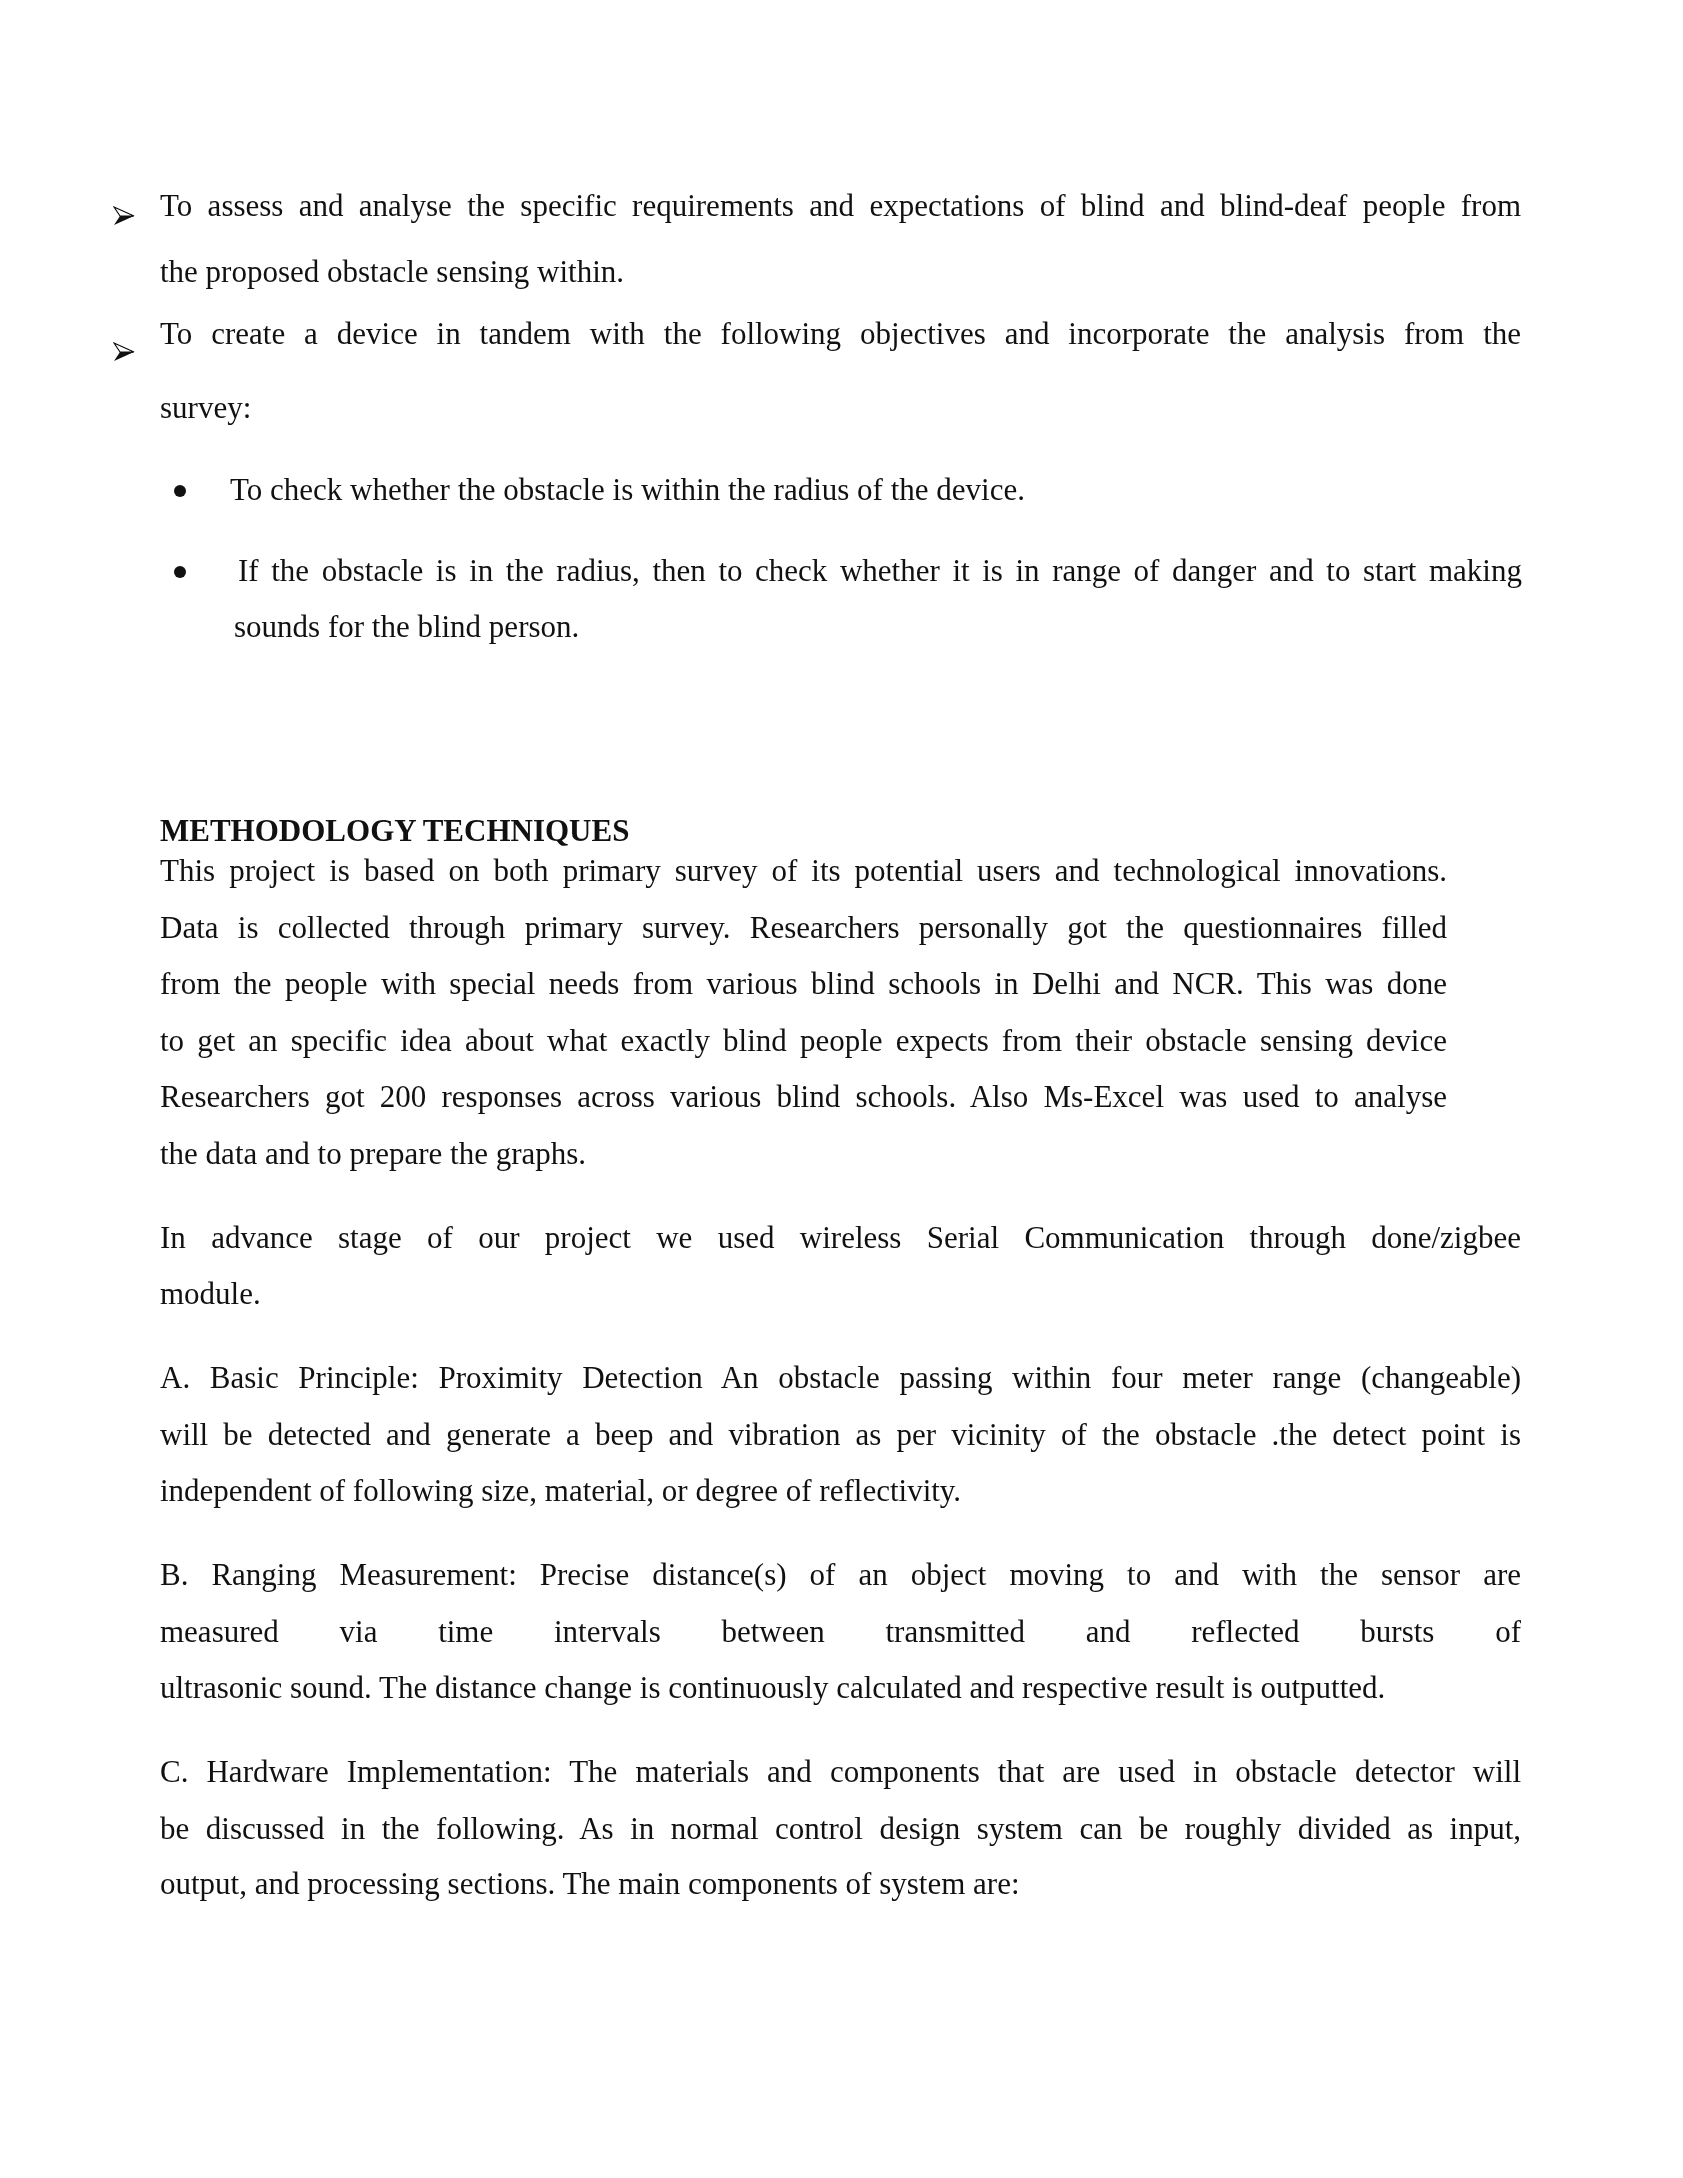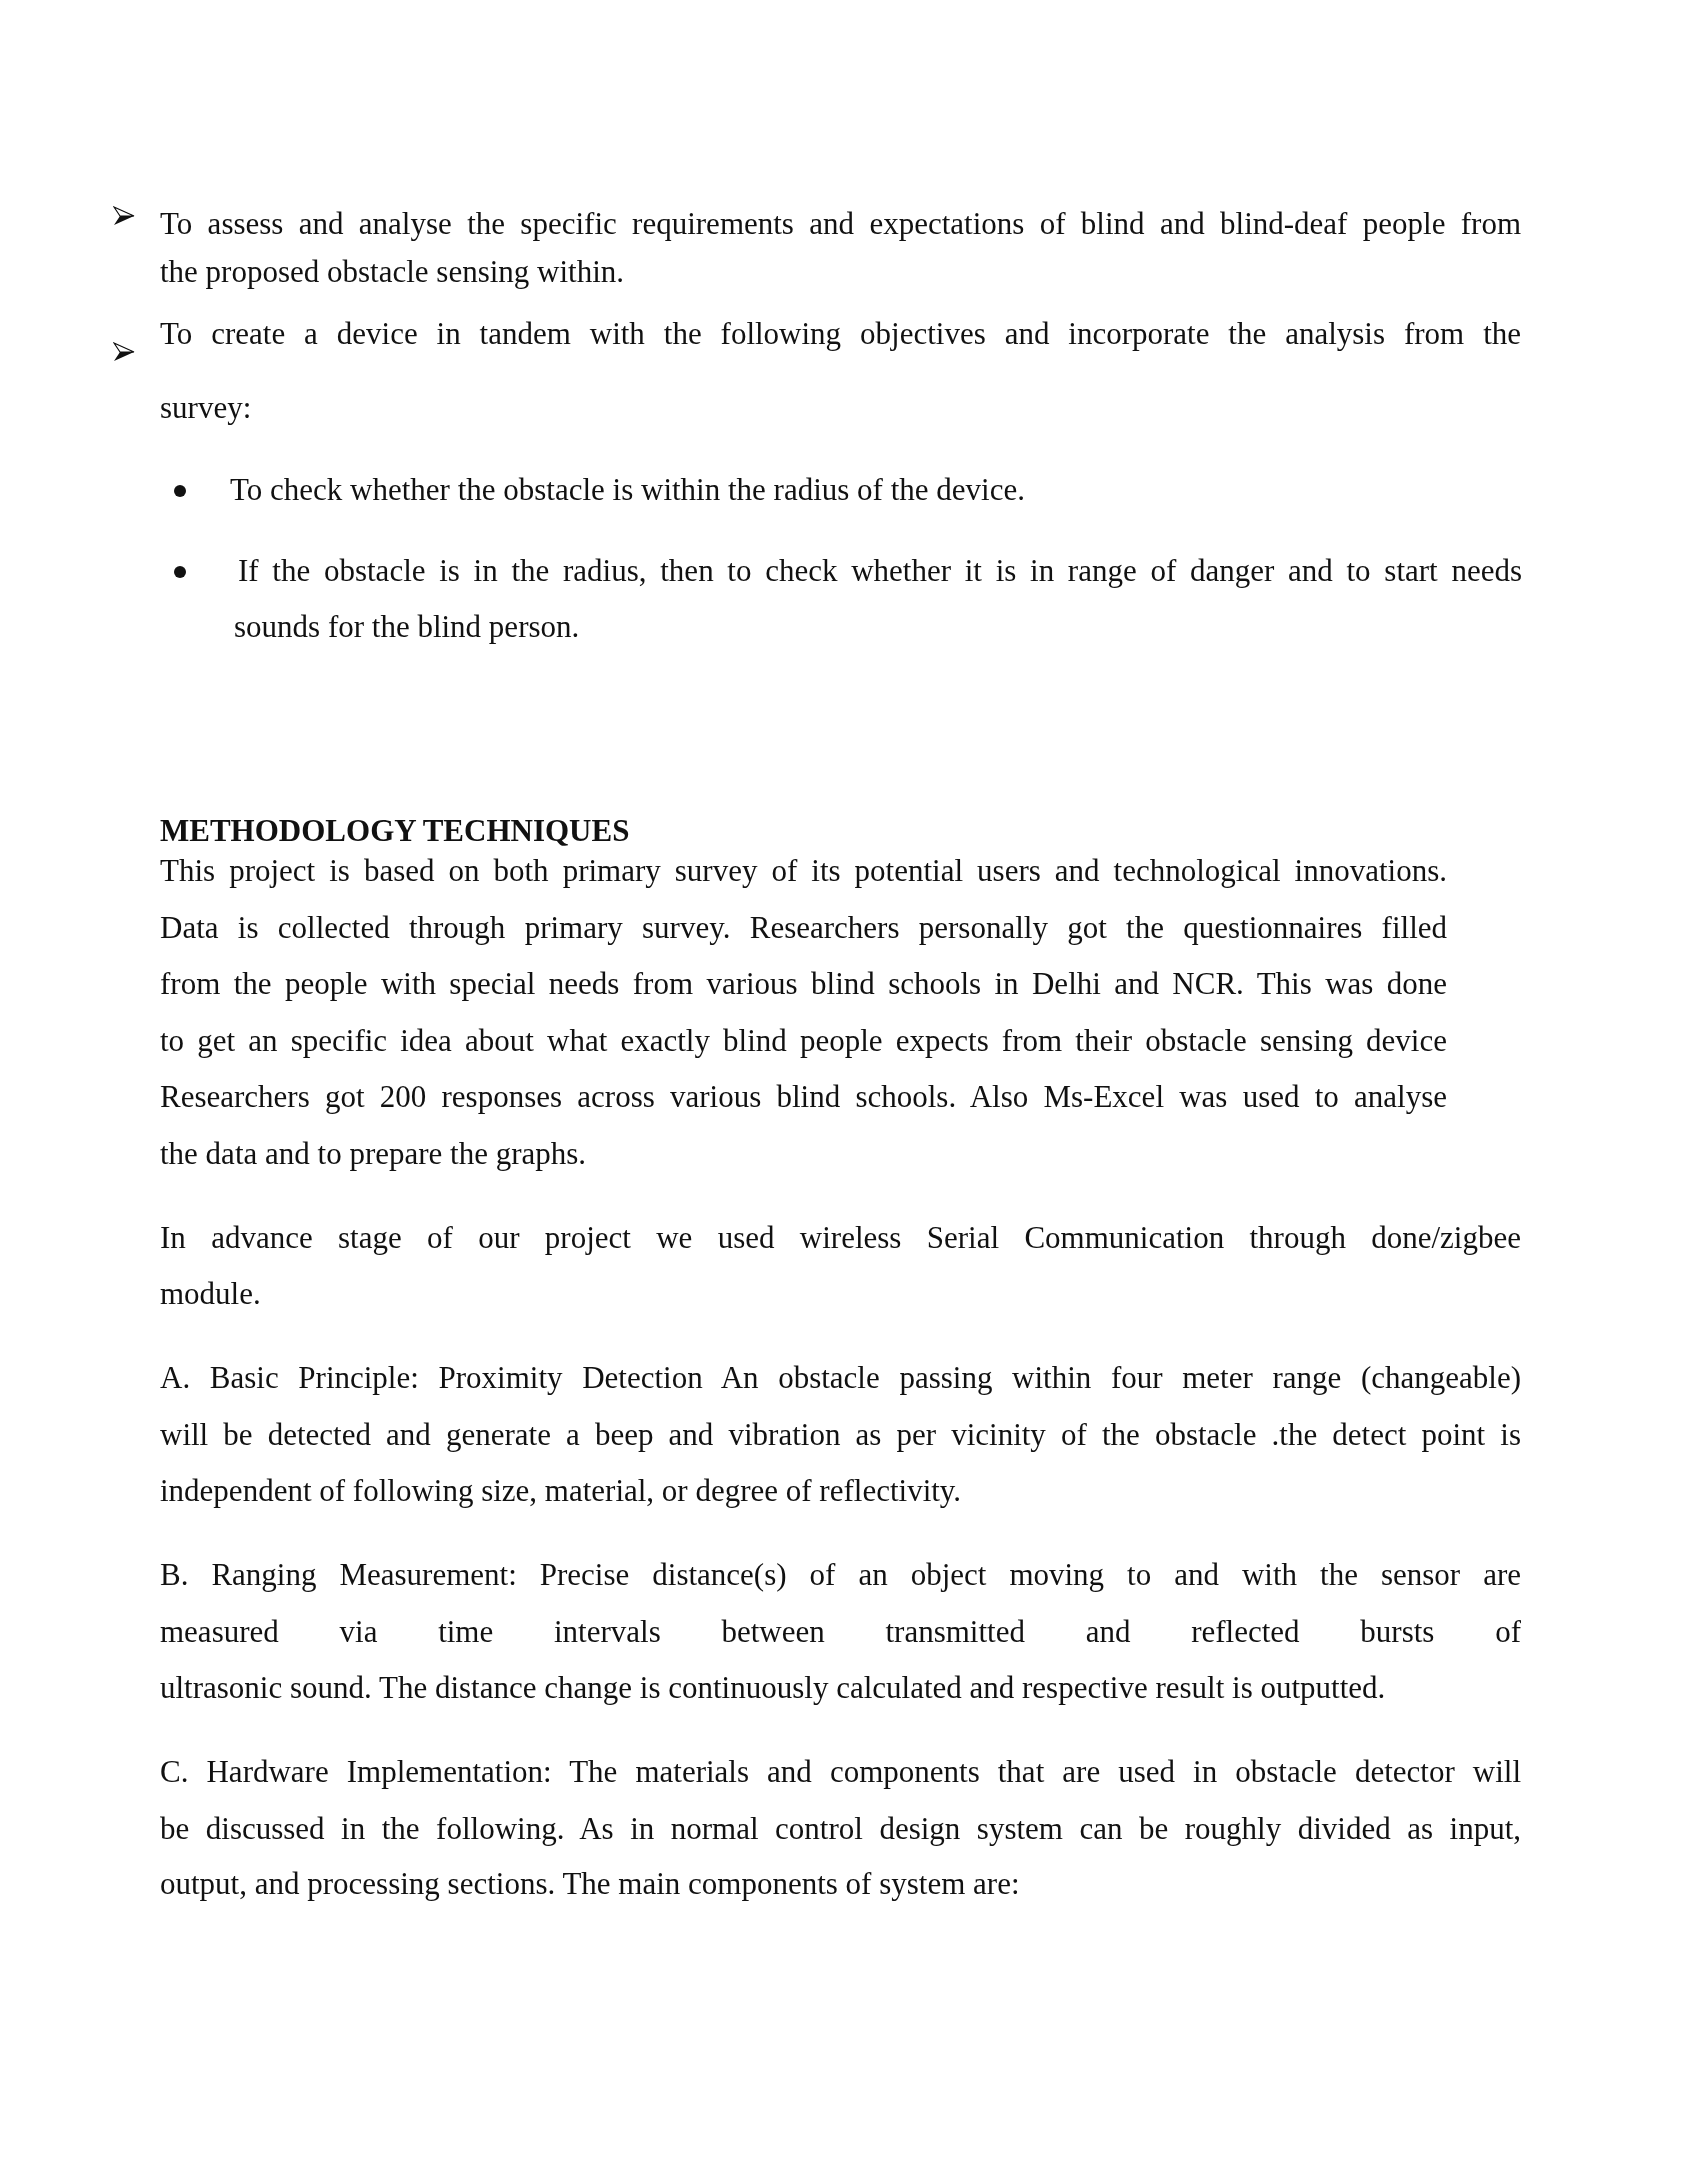--- a/index.html
+++ b/index.html
@@ -27,35 +27,35 @@
   b { font-weight: normal; }
   .heading { font-weight: bold; margin-top: 44px; }
 </style>
 </head>
 <body>
 
 <svg class="arrow" style="top:205px" viewBox="0 0 22 22">
     <path d="M1 2 L21 11 L1 20 L7 11 Z" fill="#111"></path>
     <path d="M1 2 L21 11 L7 11 Z" fill="#fff" stroke="#111" stroke-width="1.2"></path>
   </svg>
-<div class="just" style="top:204px">To assess and analyse the specific requirements and expectations of blind and blind-deaf people from</div>
+<div class="just" style="top:186px">To assess and analyse the specific requirements and expectations of blind and blind-deaf people from</div>
 <div class="line" style="top:252px;left:160px">the proposed obstacle sensing within.</div>
 
 <svg class="arrow" style="top:341px" viewBox="0 0 22 22">
     <path d="M1 2 L21 11 L1 20 L7 11 Z" fill="#111"></path>
     <path d="M1 2 L21 11 L7 11 Z" fill="#fff" stroke="#111" stroke-width="1.2"></path>
   </svg>
 <div class="just" style="top:314px">To create a device in tandem with the following  objectives and incorporate the analysis from the</div>
 <div class="line" style="top:388px;left:160px">survey:</div>
 
 <div class="dot" style="top:485px"></div>
 <div class="line" style="top:470px;left:230px">To check whether the obstacle is within the radius of the device.</div>
 
 <div class="dot" style="top:566px"></div>
-<div class="just" style="top:551px;left:238px;width:1284px">If the obstacle is in the radius, then to check whether it is in range of danger and to start needs</div>
+<div class="just" style="top:551px;left:238px;width:1284px">If the obstacle is in the radius, then to check whether it is in range of danger and to start making</div>
 <div class="line" style="top:607px;left:234px">sounds for the blind person.</div>
 
 <div class="line heading" style="top:767px;left:160px">METHODOLOGY TECHNIQUES</div>
 
 <div class="just" style="top:851px;width:1287px"> This project is based on both primary survey of its potential users and technological innovations.</div>
 <div class="just" style="top:908px;width:1287px">Data is collected through primary survey. Researchers personally got the questionnaires filled</div>
 <div class="just" style="top:964px;width:1287px">from the people with special needs from various blind schools in Delhi and NCR. This was done</div>
 <div class="just" style="top:1021px;width:1287px">to get an specific idea about what exactly blind people expects from their obstacle sensing device</div>
 <div class="just" style="top:1077px;width:1287px">Researchers got 200 responses across various blind schools. Also Ms-Excel was used to analyse</div>
 <div class="line" style="top:1134px;left:160px">the data and to  prepare the graphs.</div>

